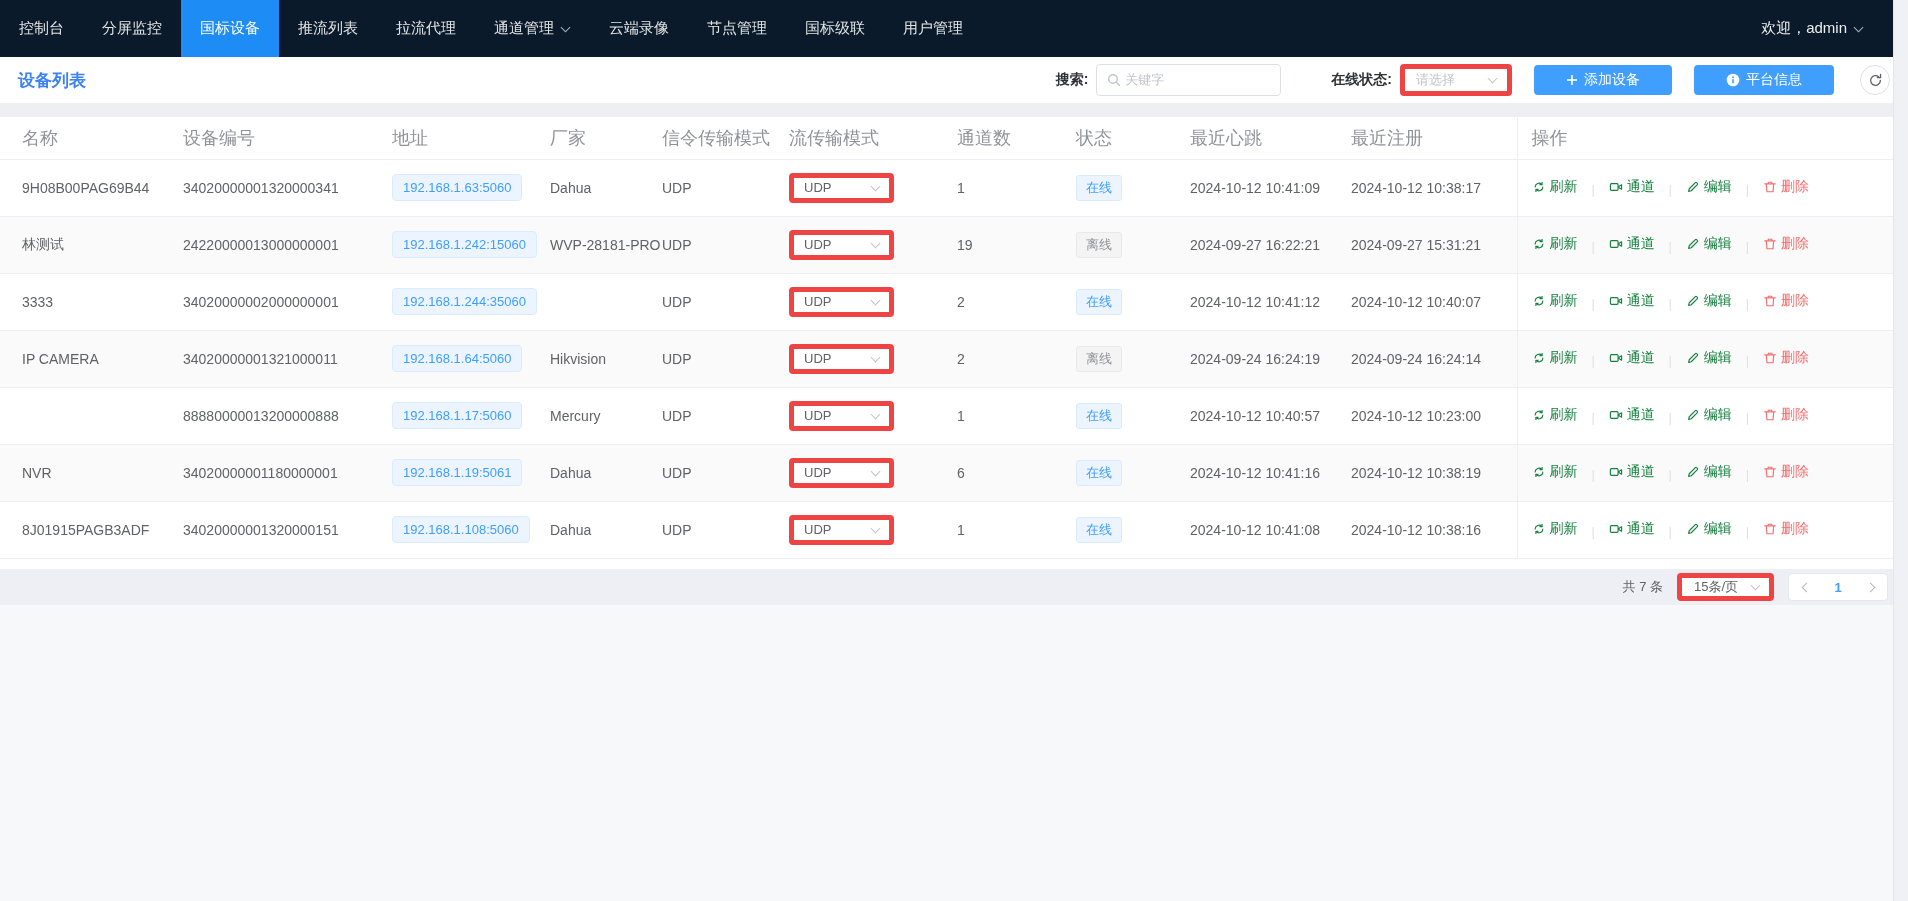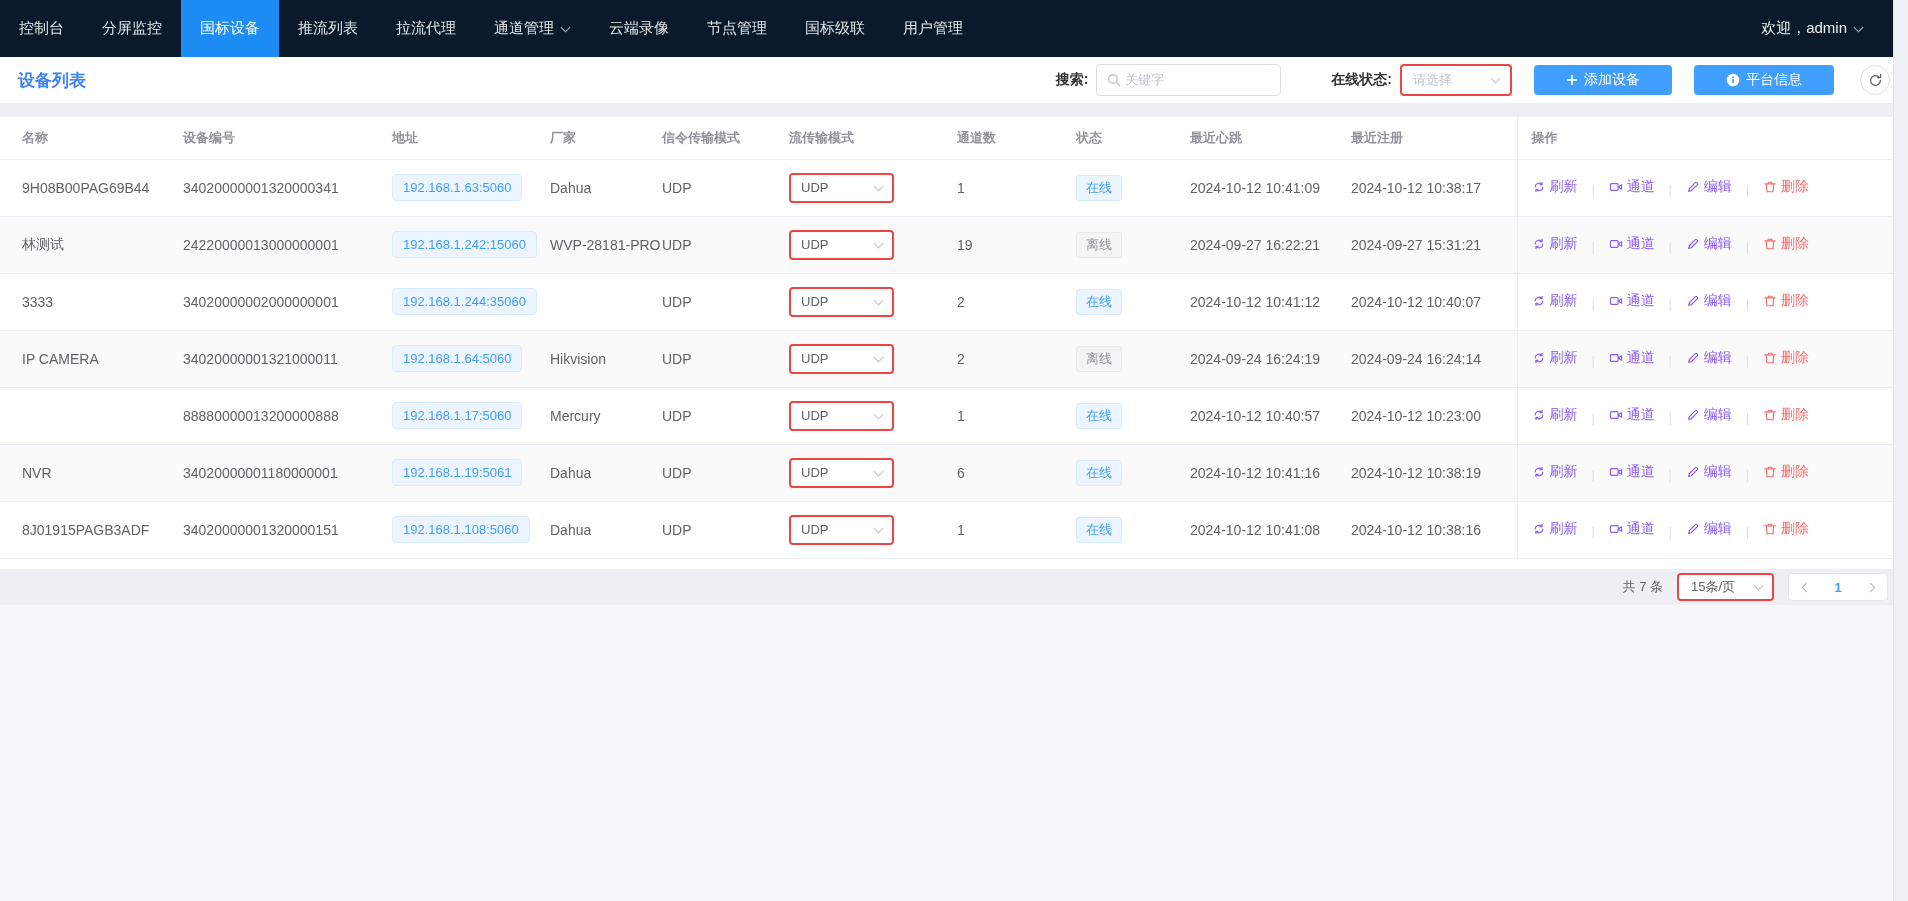--- a/index.html
+++ b/index.html
@@ -20,52 +20,52 @@
   
   .toolbar { height:46px; background:#fff; display:flex; align-items:center; padding:0 18px; flex-shrink:0; }
   .page-title { font-size:17px; font-weight:bold; color:#3b82f6; }
   .controls { margin-left:auto; display:flex; align-items:center; }
   .lbl { font-size:14px; font-weight:600; color:#303133; margin-right:8px; white-space:nowrap; }
   .lbl.gap { margin-left:50px; }
   .input { width:185px; height:32px; border:1px solid #dcdfe6; border-radius:4px; background:#fff;
     display:flex; align-items:center; padding:0 10px; gap:4px; }
   .placeholder { color:#c0c4cc; font-size:13px; }
   .select { display:inline-flex; align-items:center; justify-content:space-between; background:#fff;
-    border:2px solid #ef4444; border-radius:4px; color:#606266; font-size:13px; cursor:pointer; }
+    border:5px solid #ef4444; border-radius:4px; color:#606266; font-size:13px; cursor:pointer; }
   .select .caret { color:#c0c4cc; margin:0; }
   .select.status { width:112px; height:32px; padding:0 9px 0 11px; }
   .btn { height:30px; border:none; border-radius:4px; background:#409eff; color:#fff; font-size:14px;
     display:inline-flex; align-items:center; gap:6px; padding:0 32px; margin-left:22px; cursor:pointer;
     font-family:inherit;justify-content:space-between; }
   .circle-btn { width:30px; height:30px; border-radius:50%; border:1px solid #dcdfe6; background:#fff;
     color:#606266; display:inline-flex; align-items:center; justify-content:center; margin-left:26px; cursor:pointer; }
   .icon { display:inline-block; vertical-align:middle; }
   .icon svg { display:block; }
   .search-ic { color:#c0c4cc; }
 
   
   .gapband { height:14px; background:#edeff3; flex-shrink:0; }
 
   
   .content { flex:1; background:#fff; overflow:hidden; }
   table { width:1893px; border-collapse:collapse; table-layout:fixed; }
-  thead th { height:42px; text-align:left; font-size:13px; font-weight:700; color:#909399;
+  thead th { height:42px; text-align:left; font-size:18px; font-weight:400; color:#909399;
     border-bottom:1px solid #ebeef5; padding:0 8px 0 0; white-space:nowrap; }
   tbody td { height:57px; font-size:14px; color:#606266; border-bottom:1px solid #ebeef5;
     padding:0 8px 0 0; white-space:nowrap; overflow:hidden; }
   th:first-child, td:first-child { padding-left:22px; }
   th:last-child, td:last-child { border-left:1px solid #ebeef5; padding-left:14px; }
   tbody tr:nth-child(even) { background:#fafafa; }
   .chip { display:inline-block; font-size:13px; color:#409eff; background:#ecf5ff; border:1px solid #d9ecff;
     border-radius:4px; padding:5px 10px; }
   .select.sm { width:105px; height:30px; padding:0 8px 0 10px; }
   .tag { display:inline-block; height:26px; line-height:24px; padding:0 9px; font-size:13px; border-radius:3px; }
   .tag.online { color:#409eff; background:#ecf5ff; border:1px solid #d9ecff; }
   .tag.offline { color:#909399; background:#f4f4f5; border:1px solid #e9e9eb; }
-  .ops a { color:#8b5cf6; font-size:14px; text-decoration:none; display:inline-flex; align-items:center; gap:4px; cursor:pointer; }
+  .ops a { color:#15803d; font-size:14px; text-decoration:none; display:inline-flex; align-items:center; gap:4px; cursor:pointer; }
   .ops a.danger { color:#f56c6c; }
   .sep { color:#dfe2e8; margin:0 10px; font-size:13px; }
 
   
   .pagination { height:36px; background:#edeff4; display:flex; align-items:center; justify-content:flex-end;
     padding-right:20px; gap:14px; flex-shrink:0; font-size:13px; color:#606266; }
   .select.page-size { width:97px; height:28px; padding:0 8px 0 12px; background:#fff; }
   .pager { display:flex; align-items:center; height:28px; background:#fff; border:1px solid #e4e7ed; border-radius:4px; }
   .pg-btn { width:32px; height:100%; display:flex; align-items:center; justify-content:center; color:#b4b7bd; cursor:pointer; }
   .pg-num { width:34px; text-align:center; color:#409eff; font-weight:600; cursor:pointer; }

